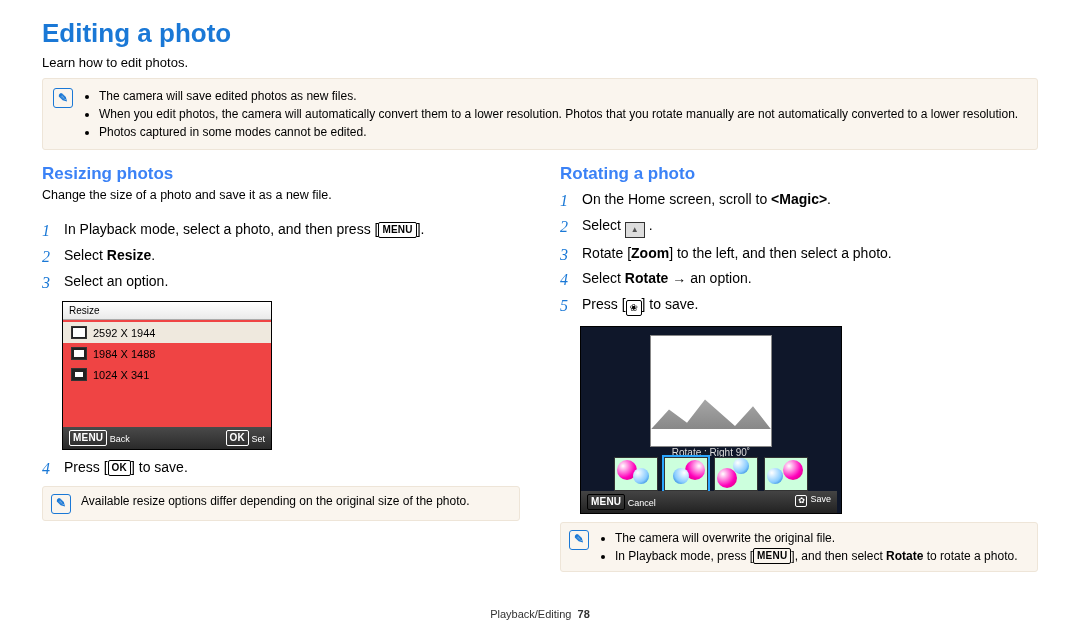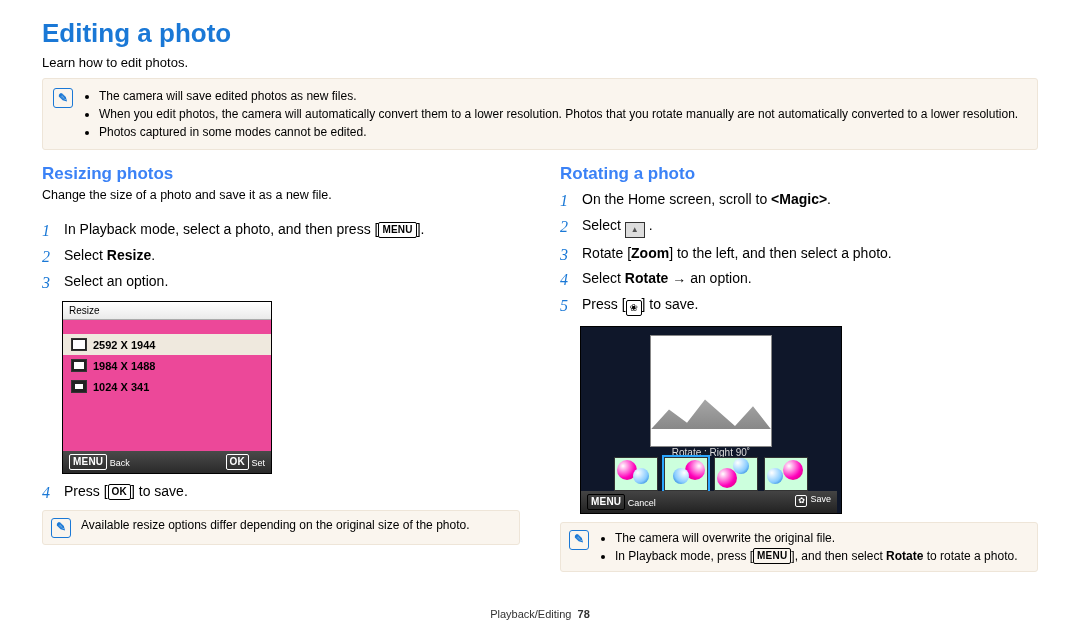--- a/index.html
+++ b/index.html
@@ -119,21 +119,21 @@
     box-sizing: border-box;
     font-size: 11px;
     box-shadow: 0 0 0 1px #ccc inset;
   }
   .resize-hdr {
     background: linear-gradient(#fff,#eaeaea);
     padding: 3px 6px;
     font-size: 10px;
     border-bottom: 1px solid #aaa;
   }
-  .resize-body { background:#ec4899; padding:14px 0;font-weight:bold; }
+  .resize-body { background:#ef4444; padding:2px 0; }
   .resize-row {
     display:flex; align-items:center; gap:6px;
     padding:4px 8px;
   }
   .resize-row.sel { background:#efe9de; }
   .thumb {
     width:14px; height:11px; border:1px solid #333; background:#222;
     display:inline-block; position:relative;
   }
   .thumb.big::after, .thumb.med::after, .thumb.sm::after {

